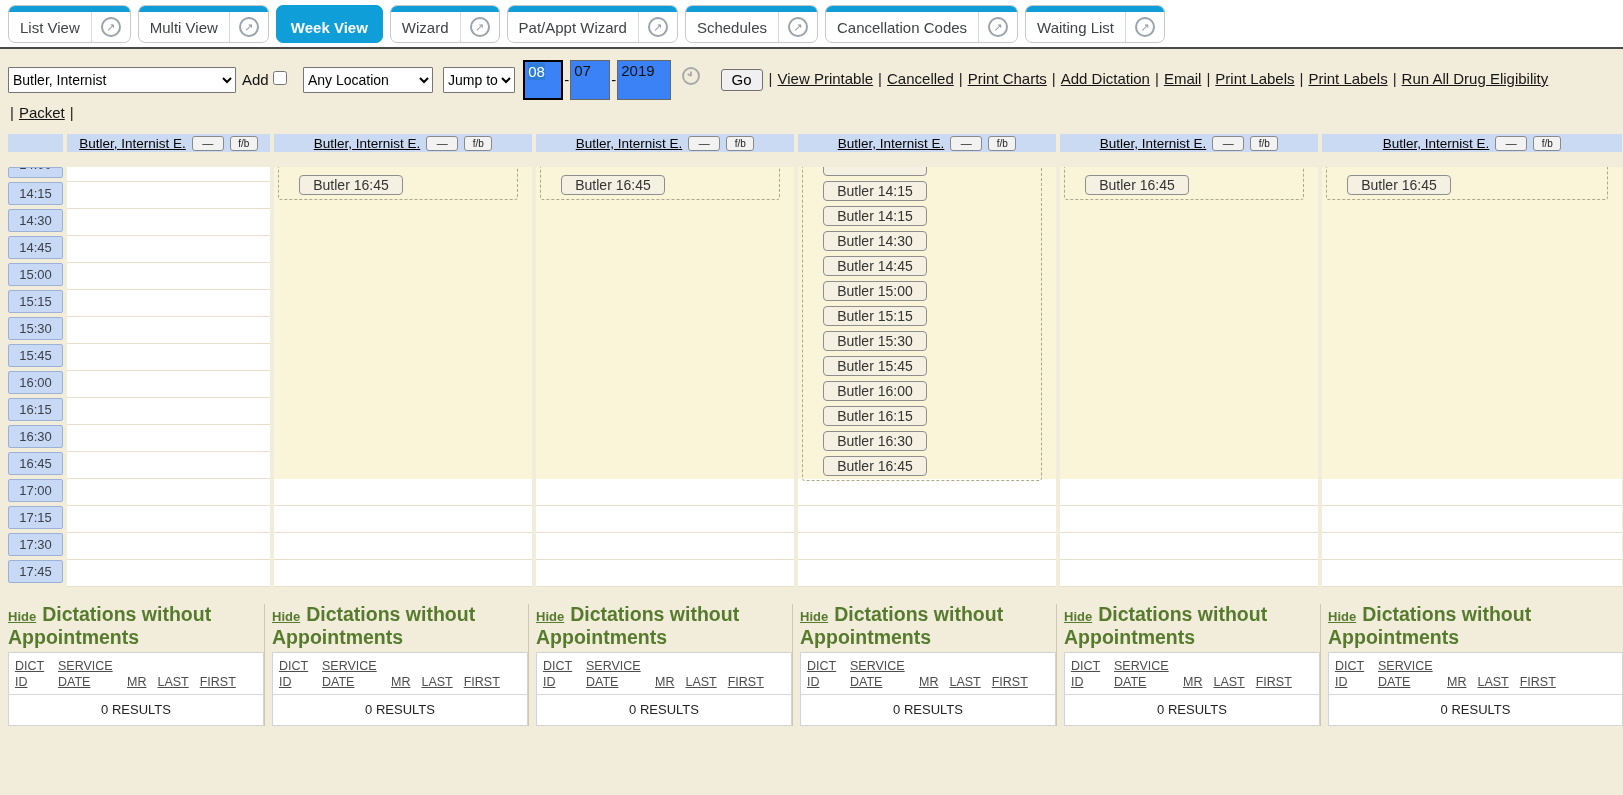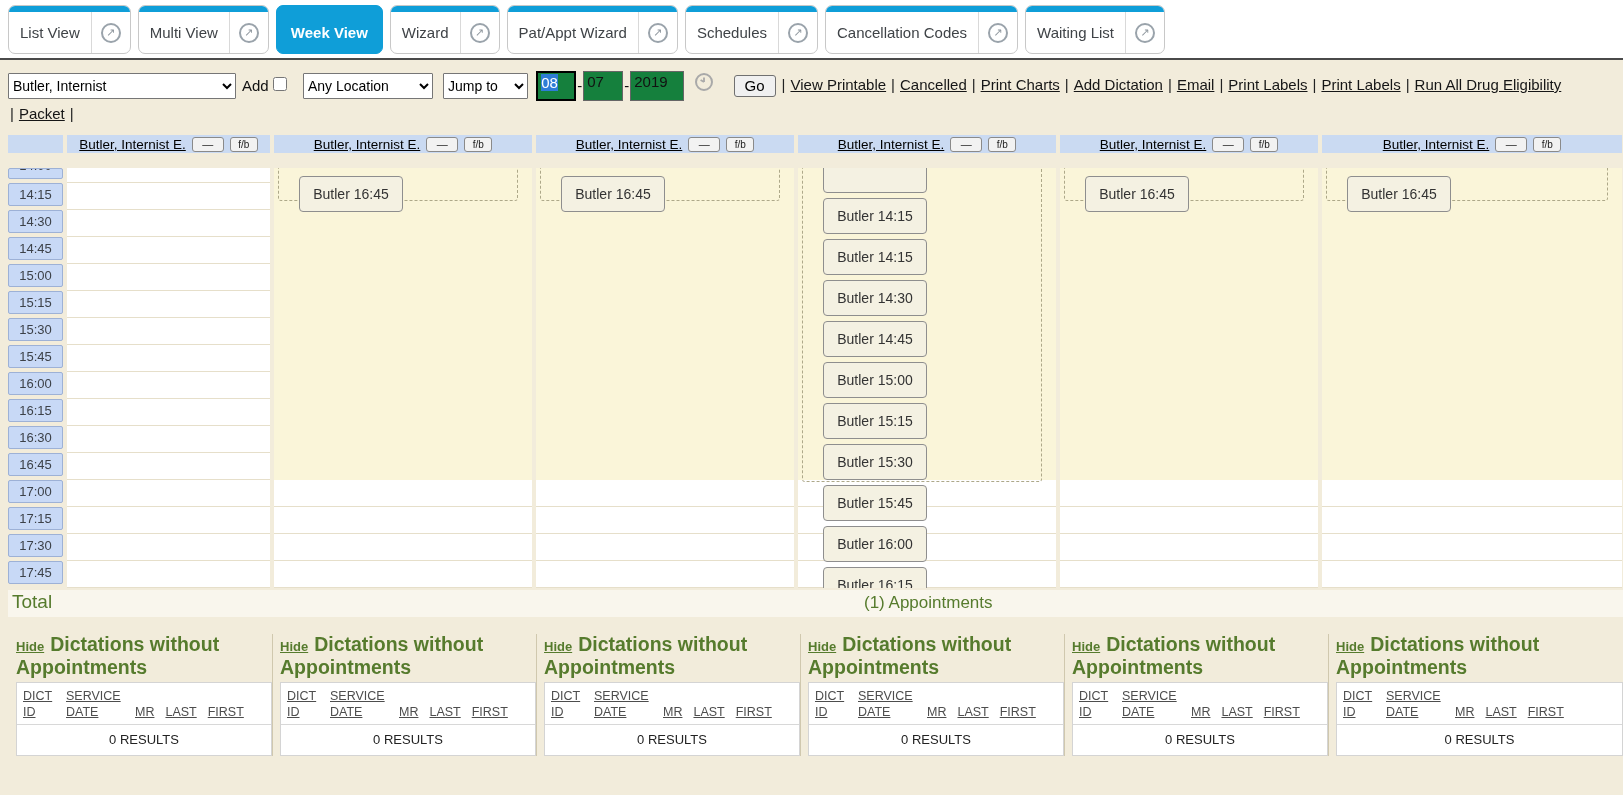--- a/index.html
+++ b/index.html
@@ -11,42 +11,42 @@
     --green:#567b2d;
   }
   *{box-sizing:border-box;}
   html,body{margin:0;padding:0;}
   body{
     width:1623px;height:795px;overflow:hidden;background:var(--beige);
     font-family:"Liberation Sans", sans-serif;color:#111;
   }
   
   .tabbar{background:#fff;border-bottom:2px solid #4a4a4a;padding:5px 0 4px 8px;
-    display:flex;gap:7px;align-items:stretch;height:60px;}
+    display:flex;gap:7px;align-items:stretch;height:49px;}
   .tab{display:flex;flex-direction:column;border:1px solid #c8c8c8;border-radius:7px;
     overflow:hidden;background:#fff;cursor:pointer;}
   .tab-top{height:6px;background:var(--blue);}
   .tab-body{display:flex;align-items:center;flex:1;}
   .tab-label{padding:2px 11px;font-size:15px;color:#3f4347;white-space:nowrap;}
   .tab-divider{width:1px;align-self:stretch;background:#d9d9d9;}
   .tab-iconwrap{padding:2px 9px;display:flex;align-items:center;}
   .ext-icon{width:20px;height:20px;border:2px solid #9aa3ab;border-radius:50%;
     color:#8f979e;display:flex;align-items:center;justify-content:center;font-size:11px;}
   .tab.active{background:var(--blue);border-color:var(--blue);}
   .tab.active .tab-label{color:#fff;font-weight:bold;padding:2px 14px;}
   
   .toolbar{padding:11px 8px 2px;font-size:15px;line-height:26px;}
   .toolbar select{height:26px;font-size:14px;font-family:inherit;border:1px solid #767676;
     border-radius:1px;background:#fff;vertical-align:middle;margin-right:4px;}
   #provider-select{width:228px;}
   #location-select{width:130px;margin-left:8px;}
-  #jump-select{width:85px;margin-left:2px;}
+  #jump-select{width:72px;margin-left:2px;}
   .add-label{margin:0 2px 0 2px;vertical-align:middle;}
   .add-check{vertical-align:middle;width:14px;height:14px;margin:0 4px 4px 2px;}
-  .datebox{display:inline-block;width:40px;height:30px;border:1px solid #666;background:#15803d;
+  .datebox{display:inline-block;width:40px;height:40px;border:1px solid #666;background:#3b82f6;
     font-size:15px;line-height:19px;padding:0 3px;vertical-align:middle;}
   .datebox.focused{border:2px solid #000;}
   .datebox.year{width:54px;}
   .sel{background:#2e7cd6;color:#fff;}
   .date-sep{margin:0 1px;vertical-align:middle;}
   .clock-wrap{display:inline-block;vertical-align:middle;margin:0 6px 0 6px;}
   .go-btn{font-family:inherit;font-size:15px;padding:1px 10px 2px;background:#f0f0f0;
     border:1px solid #707070;border-radius:3px;vertical-align:middle;margin:0 4px 0 9px;color:#000;}
   .tb-link{color:#161616;text-decoration:underline;margin:0 3px;cursor:pointer;}
   .sep{color:#222;margin:0 2px;}
@@ -70,28 +70,28 @@
     font-size:13px;color:#3c4148;display:flex;align-items:center;justify-content:center;flex:none;}
   .time-cell.clipped{height:11px;overflow:hidden;align-items:flex-start;}
   .time-cell.clipped span{display:block;margin-top:-11px;}
   .day-col{position:relative;overflow:hidden;background:#fff;height:420px;flex:none;}
   .row{height:27px;border-bottom:1px solid #e6dfca;background:#fff;}
   .row.clip{height:15px;}
   .sched{height:312px;background:var(--yellow);}
   .dash{position:absolute;left:4px;right:14px;top:-18px;border:1px dashed #ada889;
     border-radius:3px;height:51px;padding:25px 6px 6px;}
   .dash.tall{height:332px;padding:6px;}
-  .slot-btn{display:block;min-width:104px;width:max-content;height:36px;line-height:17px;
+  .slot-btn{display:block;min-width:104px;width:max-content;height:20px;line-height:17px;
     background:#f4f1e2;border:1px solid #8e8e8e;border-radius:4px;font-size:14px;color:#333;
     font-family:inherit;padding:0 8px;margin:0 0 5px 14px;text-align:center;cursor:pointer;}
   .total-row{position:relative;height:27px;background:#f9f6ed;margin-top:2px;}
   .total-label{position:absolute;left:4px;top:1px;font-size:19px;color:var(--green);}
   .appt-total{position:absolute;left:856px;top:3px;font-size:17px;color:var(--green);}
   
-  .panels{display:flex;margin-top:17px;padding-left:16px;align-items:flex-start;}
+  .panels{display:flex;margin-top:17px;padding-left:8px;align-items:flex-start;}
   .panel{width:256px;flex:none;}
   .panel + .panel{border-left:1px solid #d0c8ae;padding-left:7px;width:264px;}
   .panel:last-child{flex:1;overflow:hidden;}
   .panel-head{color:var(--green);line-height:21px;}
   .hide-link{font-weight:bold;font-size:13px;text-decoration:underline;color:var(--green);
     margin-right:6px;cursor:pointer;}
   .panel-title{font-weight:bold;font-size:19.5px;}
   .panel-table{background:#fff;border:1px solid #d4d4d4;margin-top:3px;}
   .pt-head{display:flex;align-items:flex-end;gap:11px;padding:5px 6px 4px;}
   .pt-col{font-size:12.5px;color:#4d4d4d;text-decoration:underline;line-height:16px;cursor:pointer;}
@@ -360,24 +360,20 @@
         <div class="sched"></div>
         <div class="row"></div>
         <div class="row"></div>
         <div class="row"></div>
         <div class="row"></div>
         <div class="dash">
           <button class="slot-btn">Butler 16:45</button>
         </div>
       </div>
     </div>
-  <div class="total-row">
-    <span class="total-label">Total</span>
-    <span class="appt-total">(1) Appointments</span>
-  </div>
 </div>
 
 <div class="panels" id="panels">
     <div class="panel">
       <div class="panel-head"><a class="hide-link">Hide</a><span class="panel-title">Dictations without Appointments</span></div>
       <div class="panel-table">
         <div class="pt-head">
           <a class="pt-col">DICT ID</a>
           <a class="pt-col">SERVICE DATE</a>
           <a class="pt-col">MR</a>

